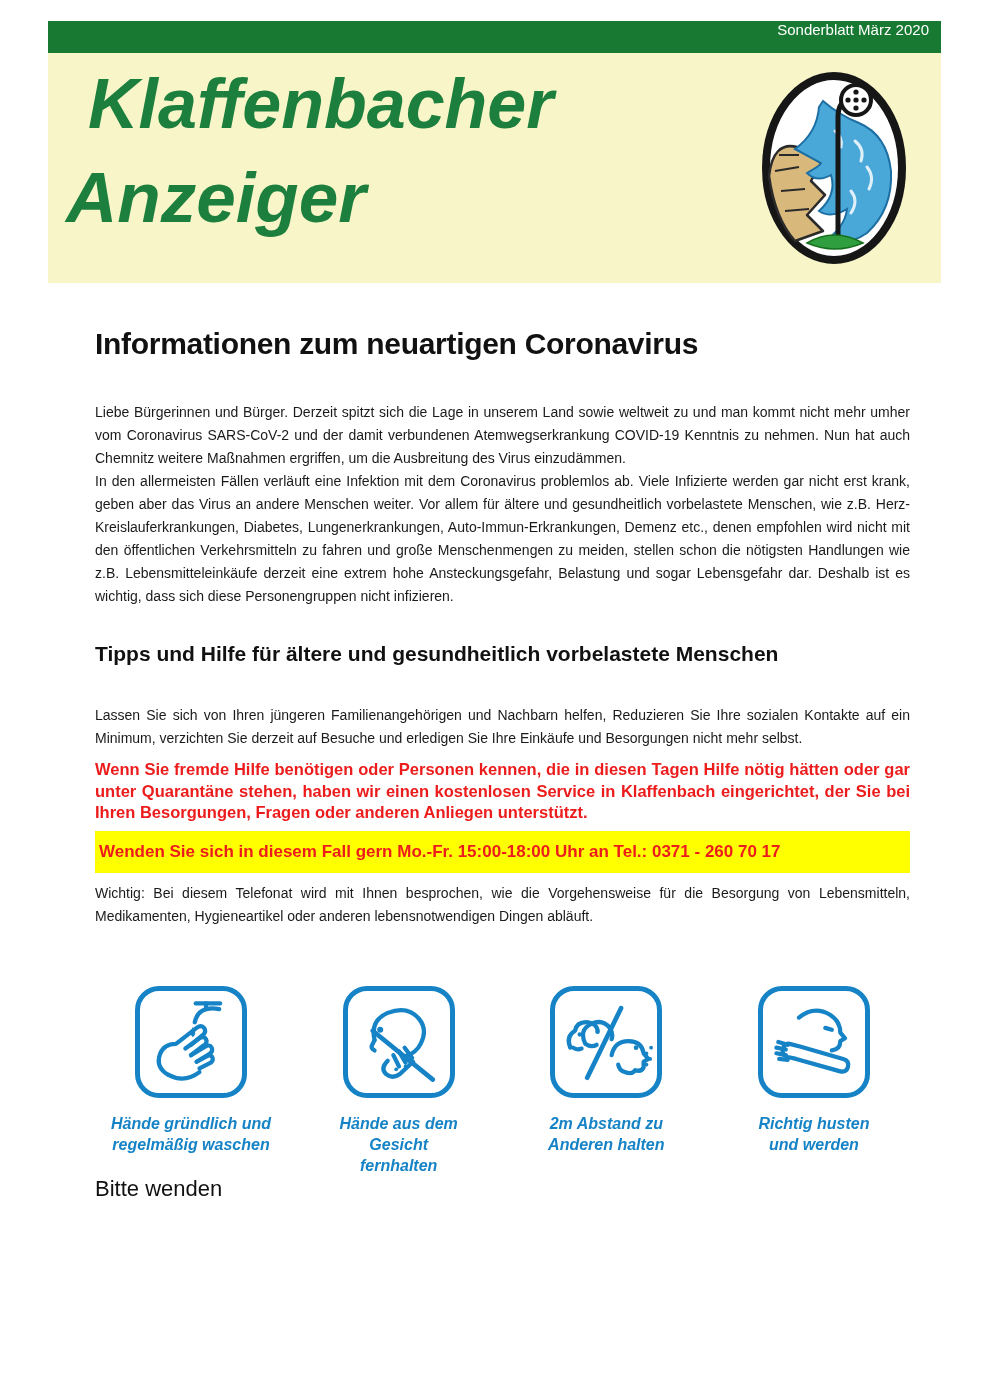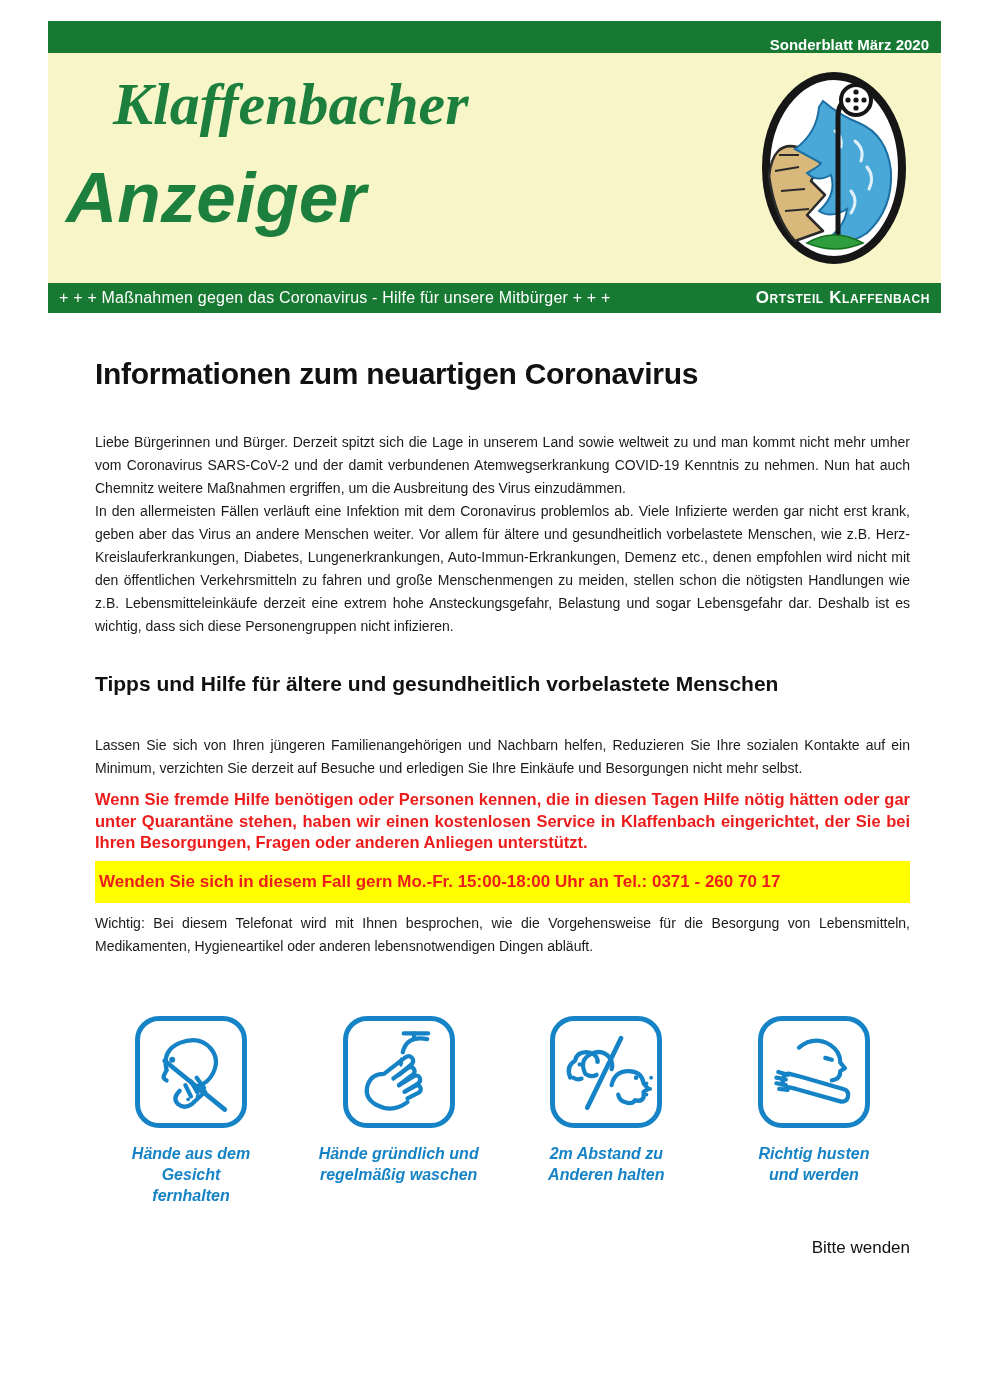--- a/index.html
+++ b/index.html
@@ -3,26 +3,26 @@
 <meta charset="utf-8">
 <style>
   * { box-sizing: border-box; margin: 0; padding: 0; }
   html,body { width: 989px; background: #ffffff; }
   body { height: 1400px; overflow: hidden; font-family: "Liberation Sans", sans-serif; color: #1a1a1a; position: relative; }
 
   
   .header-wrap { margin: 21px 48px 0 48px; width: 893px; }
   .top-bar {
     background: #187a32; color: #ffffff; height: 32px;
-    display: flex; align-items: flex-end; justify-content: flex-end;
-    padding-right: 12px; font-size: 15px; font-weight: bold;
+    display: flex; align-items: flex-start; justify-content: flex-end;
+    padding-right: 12px; font-size: 15px; font-weight: normal;
   }
   .masthead { background: #f8f5c9; height: 230px; position: relative; overflow: hidden; }
   .mast-title { color: #1d7f3d; font-weight: bold; font-style: italic; padding-top: 4px; }
-  .mast-title .line1 { font-size: 60px; line-height: 94px; padding-left: 65px; letter-spacing: 0px; font-family: Liberation Serif, serif; }
+  .mast-title .line1 { font-size: 70px; line-height: 94px; padding-left: 40px; letter-spacing: 0px; }
   .mast-title .line2 { font-size: 71px; line-height: 94px; padding-left: 18px; }
   .logo { position: absolute; top: 16px; right: 32px; width: 150px; height: 198px; }
 
   .ticker {
     background: #187a32; color: #ffffff; height: 30px;
     display: flex; align-items: center; justify-content: space-between;
     padding: 0 11px;
   }
   .ticker-left { font-size: 16px; font-weight: 500; letter-spacing: 0.2px; }
   .ticker-right { font-size: 17px; font-weight: bold; font-variant: small-caps; letter-spacing: 0.6px; font-family: "Liberation Sans", sans-serif; }
@@ -49,21 +49,21 @@
   .icon-box {
     width: 112px; height: 112px; border: 5px solid #1583c5; border-radius: 24px;
     display: flex; align-items: center; justify-content: center; background: #fff;
   }
   .icon-box svg { width: 94px; height: 94px; }
   .icon-caption {
     margin-top: 15px; color: #1583c5; font-size: 16px; line-height: 21px;
     font-style: italic; font-weight: bold; text-align: center; white-space: pre-line;
   }
 
-  .turn-note { margin-top: 32px; text-align: right; font-size: 17px; color: #111; }
+  .turn-note { text-align: left; font-size: 22px; color: #111; }
 
   .stroke-ic { stroke: #1583c5; stroke-width: 4.5; fill: none; stroke-linecap: round; stroke-linejoin: round; }
   .fill-ic { fill: #1583c5; stroke: none; }
 </style>
 </head>
 <body>
 
 <div class="header-wrap">
   <div class="top-bar">
     <span>Sonderblatt März 2020</span>
@@ -85,24 +85,20 @@
       <circle cx="97" cy="31" r="15" fill="#ffffff" stroke="#161616" stroke-width="4"></circle>
       <circle cx="97" cy="31" r="2.6" fill="#161616"></circle>
         <circle cx="97" cy="23" r="2.6" fill="#161616"></circle>
       <circle cx="97" cy="39" r="2.6" fill="#161616"></circle>
         <circle cx="89" cy="31" r="2.6" fill="#161616"></circle>
       <circle cx="105" cy="31" r="2.6" fill="#161616"></circle>
       <path d="M48,174 Q75,158 104,174 Q76,186 48,174 Z" fill="#2f9e3e" stroke="#17701f" stroke-width="1.5"></path>
     </svg>
   </div>
 
-  <div class="ticker">
-    <span class="ticker-left">+ + + Maßnahmen gegen das Coronavirus - Hilfe für unsere Mitbürger + + +</span>
-    <span class="ticker-right">Ortsteil Klaffenbach</span>
-  </div>
 </div>
 
 <div class="content">
   <h1 class="headline">Informationen zum neuartigen Coronavirus</h1>
 
   <p class="body-text p1">Liebe Bürgerinnen und Bürger. Derzeit spitzt sich die Lage in unserem Land sowie weltweit zu und man kommt nicht mehr umher vom Coronavirus SARS-CoV-2 und der damit verbundenen Atemwegserkrankung COVID-19 Kenntnis zu nehmen. Nun hat auch Chemnitz weitere Maßnahmen ergriffen, um die Ausbreitung des Virus einzudämmen.</p>
   <p class="body-text p2">In den allermeisten Fällen verläuft eine Infektion mit dem Coronavirus problemlos ab. Viele Infizierte werden gar nicht erst krank, geben aber das Virus an andere Menschen weiter. Vor allem für ältere und gesundheitlich vorbelastete Menschen, wie z.B. Herz-Kreislauferkrankungen, Diabetes, Lungenerkrankungen, Auto-Immun-Erkrankungen, Demenz etc., denen empfohlen wird nicht mit den öffentlichen Verkehrsmitteln zu fahren und große Menschenmengen zu meiden, stellen schon die nötigsten Handlungen wie z.B. Lebensmitteleinkäufe derzeit eine extrem hohe Ansteckungsgefahr, Belastung und sogar Lebensgefahr dar. Deshalb ist es wichtig, dass sich diese Personengruppen nicht infizieren.</p>
 
   <h2 class="subhead">Tipps und Hilfe für ältere und gesundheitlich vorbelastete Menschen</h2>
 
@@ -113,54 +109,54 @@
   <div class="hotline">Wenden Sie sich in diesem Fall gern Mo.-Fr. 15:00-18:00 Uhr an Tel.: 0371 - 260 70 17</div>
 
   <p class="body-text note">Wichtig: Bei diesem Telefonat wird mit Ihnen besprochen, wie die Vorgehensweise für die Besorgung von Lebensmitteln, Medikamenten, Hygieneartikel oder anderen lebensnotwendigen Dingen abläuft.</p>
 
   <div class="icons-row">
 
     <div class="icon-col">
       <div class="icon-box">
         <svg viewBox="0 0 100 100" aria-hidden="true">
           <g class="stroke-ic">
+            <path d="M55,9 h26"></path>
+              <path d="M66,9 v6"></path>
+            <path d="M80,15 q-22,-4 -26,14"></path>
+            <path d="M26,85 q-14,-8 -9,-22 q4,-11 17,-11 l22,-17 q5,-4 8,0 q3,4 -2,8 l-12,10"></path>
+            <path d="M44,57 l15,-11 q5,-3 7,1 q2,4 -3,7 l-13,10"></path>
+            <path d="M50,64 l15,-9 q5,-3 7,1 q2,4 -3,7 l-13,8"></path>
+            <path d="M56,71 l11,-6 q5,-2 6,2 q1,4 -4,6 l-10,5"></path>
+            <path d="M26,85 q17,9 33,-3"></path>
+          </g>
+          <path class="fill-ic" d="M52,34 q5,7 0,11 q-5,-4 0,-11"></path>
+        </svg>
+      </div>
+      <div class="icon-caption">Hände gründlich und
+regelmäßig waschen</div>
+    </div>
+
+    <div class="icon-col">
+      <div class="icon-box">
+        <svg viewBox="0 0 100 100" aria-hidden="true">
+          <g class="stroke-ic">
             <path d="M24,48 q-5,-21 14,-29 q21,-8 33,6 q10,12 2,27 q-5,10 -16,13"></path>
             <path d="M24,48 l-3,6 q-1,3 3,5"></path>
             <path d="M38,70 q-8,8 -2,14 q7,6 15,0 l14,-13"></path>
             <path d="M44,64 l6,12 M50,60 l7,12 M56,56 l8,11"></path>
             <path d="M22,38 L86,90" stroke-width="5"></path>
           </g>
           <circle class="fill-ic" cx="30" cy="37" r="3.2"></circle>
           <circle class="fill-ic" cx="47" cy="79" r="2"></circle>
             <circle class="fill-ic" cx="53" cy="82" r="2"></circle>
             <circle class="fill-ic" cx="57" cy="76" r="2"></circle>
         </svg>
       </div>
       <div class="icon-caption">Hände aus dem Gesicht
 fernhalten</div>
-    </div>
-
-    <div class="icon-col">
-      <div class="icon-box">
-        <svg viewBox="0 0 100 100" aria-hidden="true">
-          <g class="stroke-ic">
-            <path d="M55,9 h26"></path>
-              <path d="M66,9 v6"></path>
-            <path d="M80,15 q-22,-4 -26,14"></path>
-            <path d="M26,85 q-14,-8 -9,-22 q4,-11 17,-11 l22,-17 q5,-4 8,0 q3,4 -2,8 l-12,10"></path>
-            <path d="M44,57 l15,-11 q5,-3 7,1 q2,4 -3,7 l-13,10"></path>
-            <path d="M50,64 l15,-9 q5,-3 7,1 q2,4 -3,7 l-13,8"></path>
-            <path d="M56,71 l11,-6 q5,-2 6,2 q1,4 -4,6 l-10,5"></path>
-            <path d="M26,85 q17,9 33,-3"></path>
-          </g>
-          <path class="fill-ic" d="M52,34 q5,7 0,11 q-5,-4 0,-11"></path>
-        </svg>
-      </div>
-      <div class="icon-caption">Hände gründlich und
-regelmäßig waschen</div>
     </div>
 
     <div class="icon-col">
       <div class="icon-box">
         <svg viewBox="0 0 100 100" aria-hidden="true">
           <g class="stroke-ic" stroke-width="3.8">
             <path d="M12,56 q-5,-12 5,-18 q2,-10 14,-9 q8,1 10,8"></path>
             <path d="M15,56 q4,3 9,1"></path>
             <path d="M28,52 q-7,-15 6,-21 q12,-6 20,4 q4,6 2,12"></path>
             <path d="M30,53 q5,3 10,0"></path>

